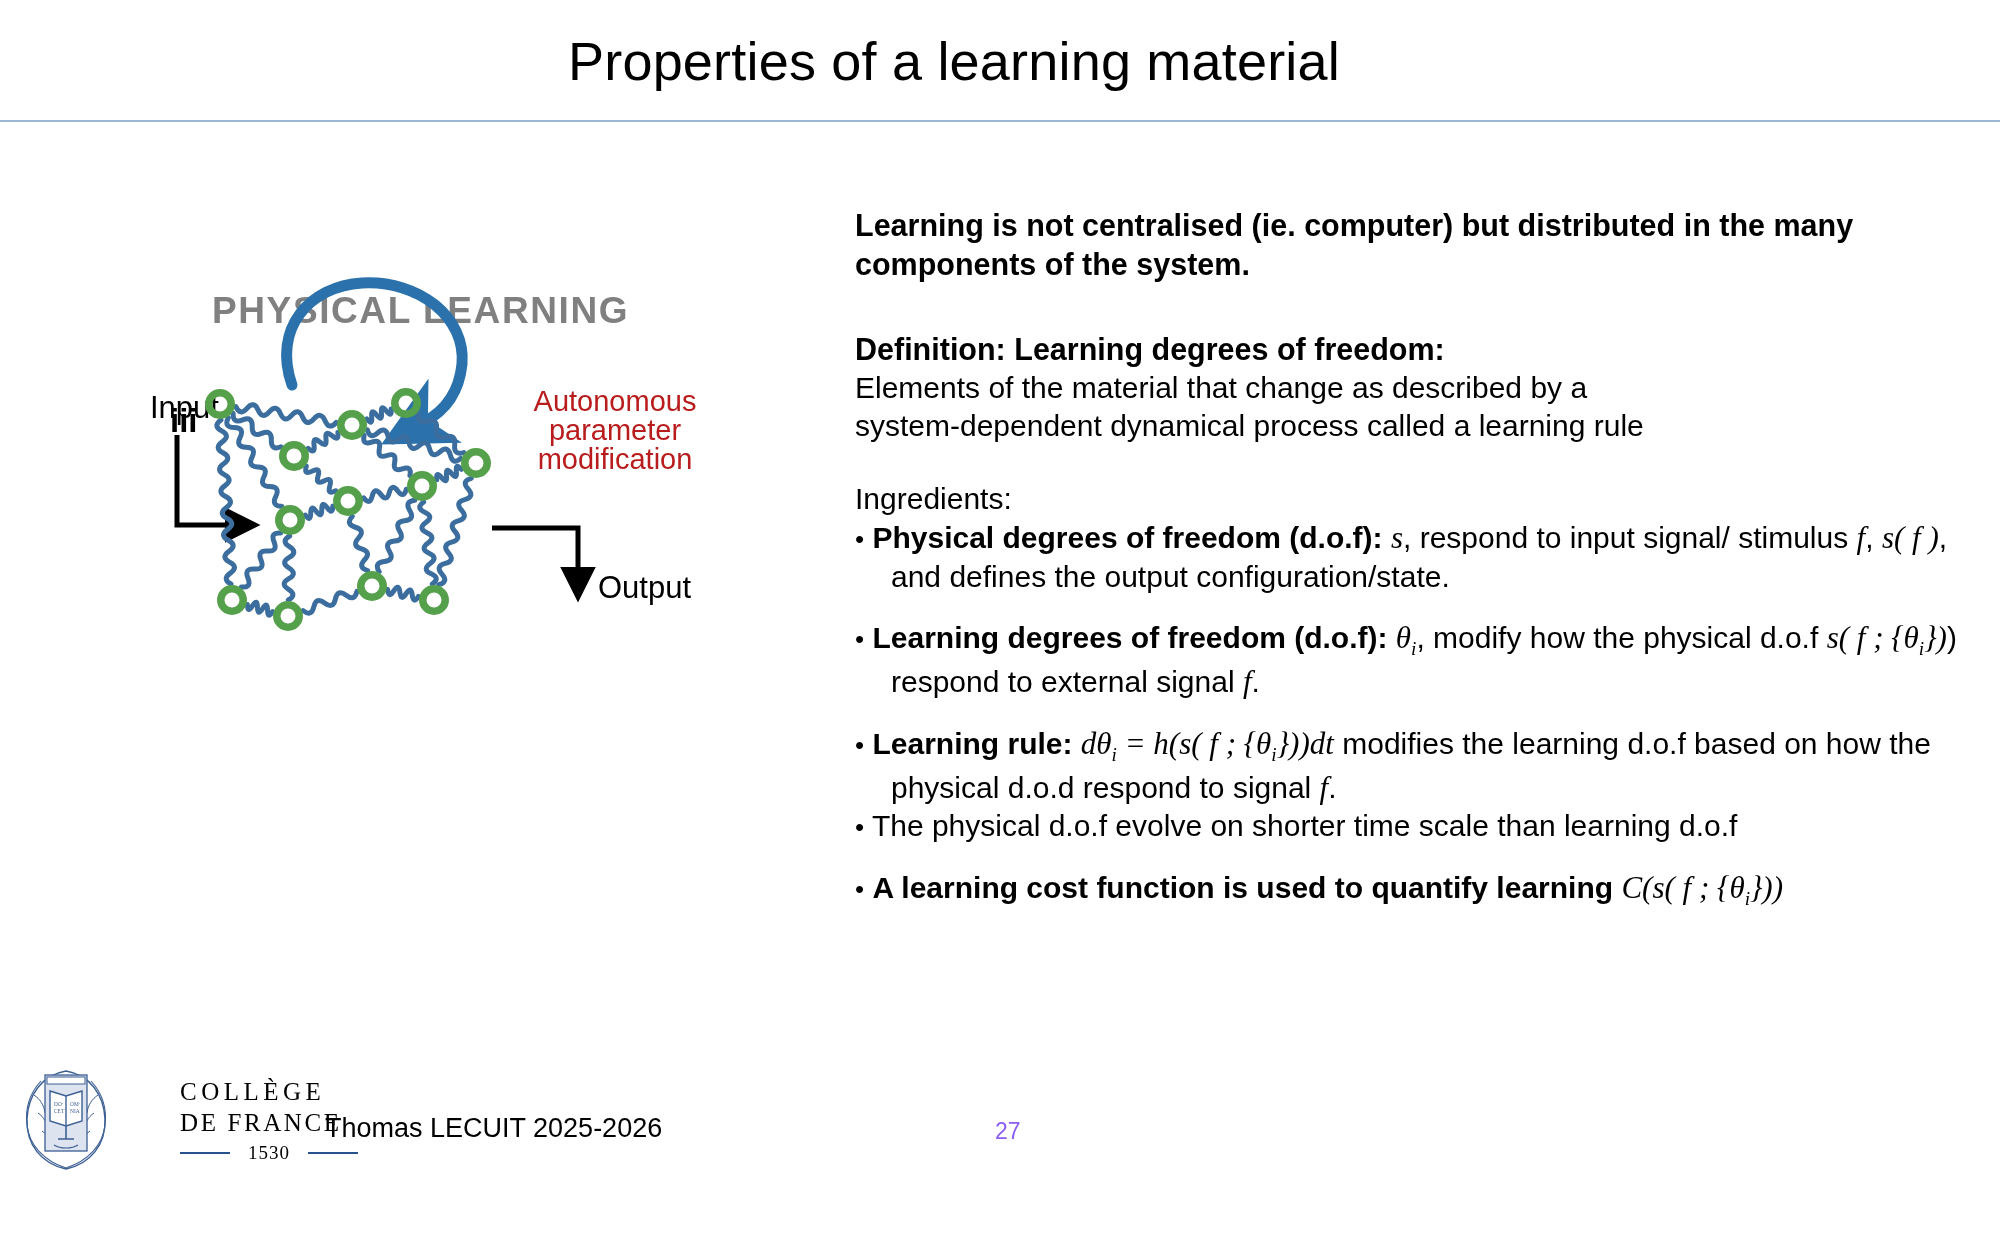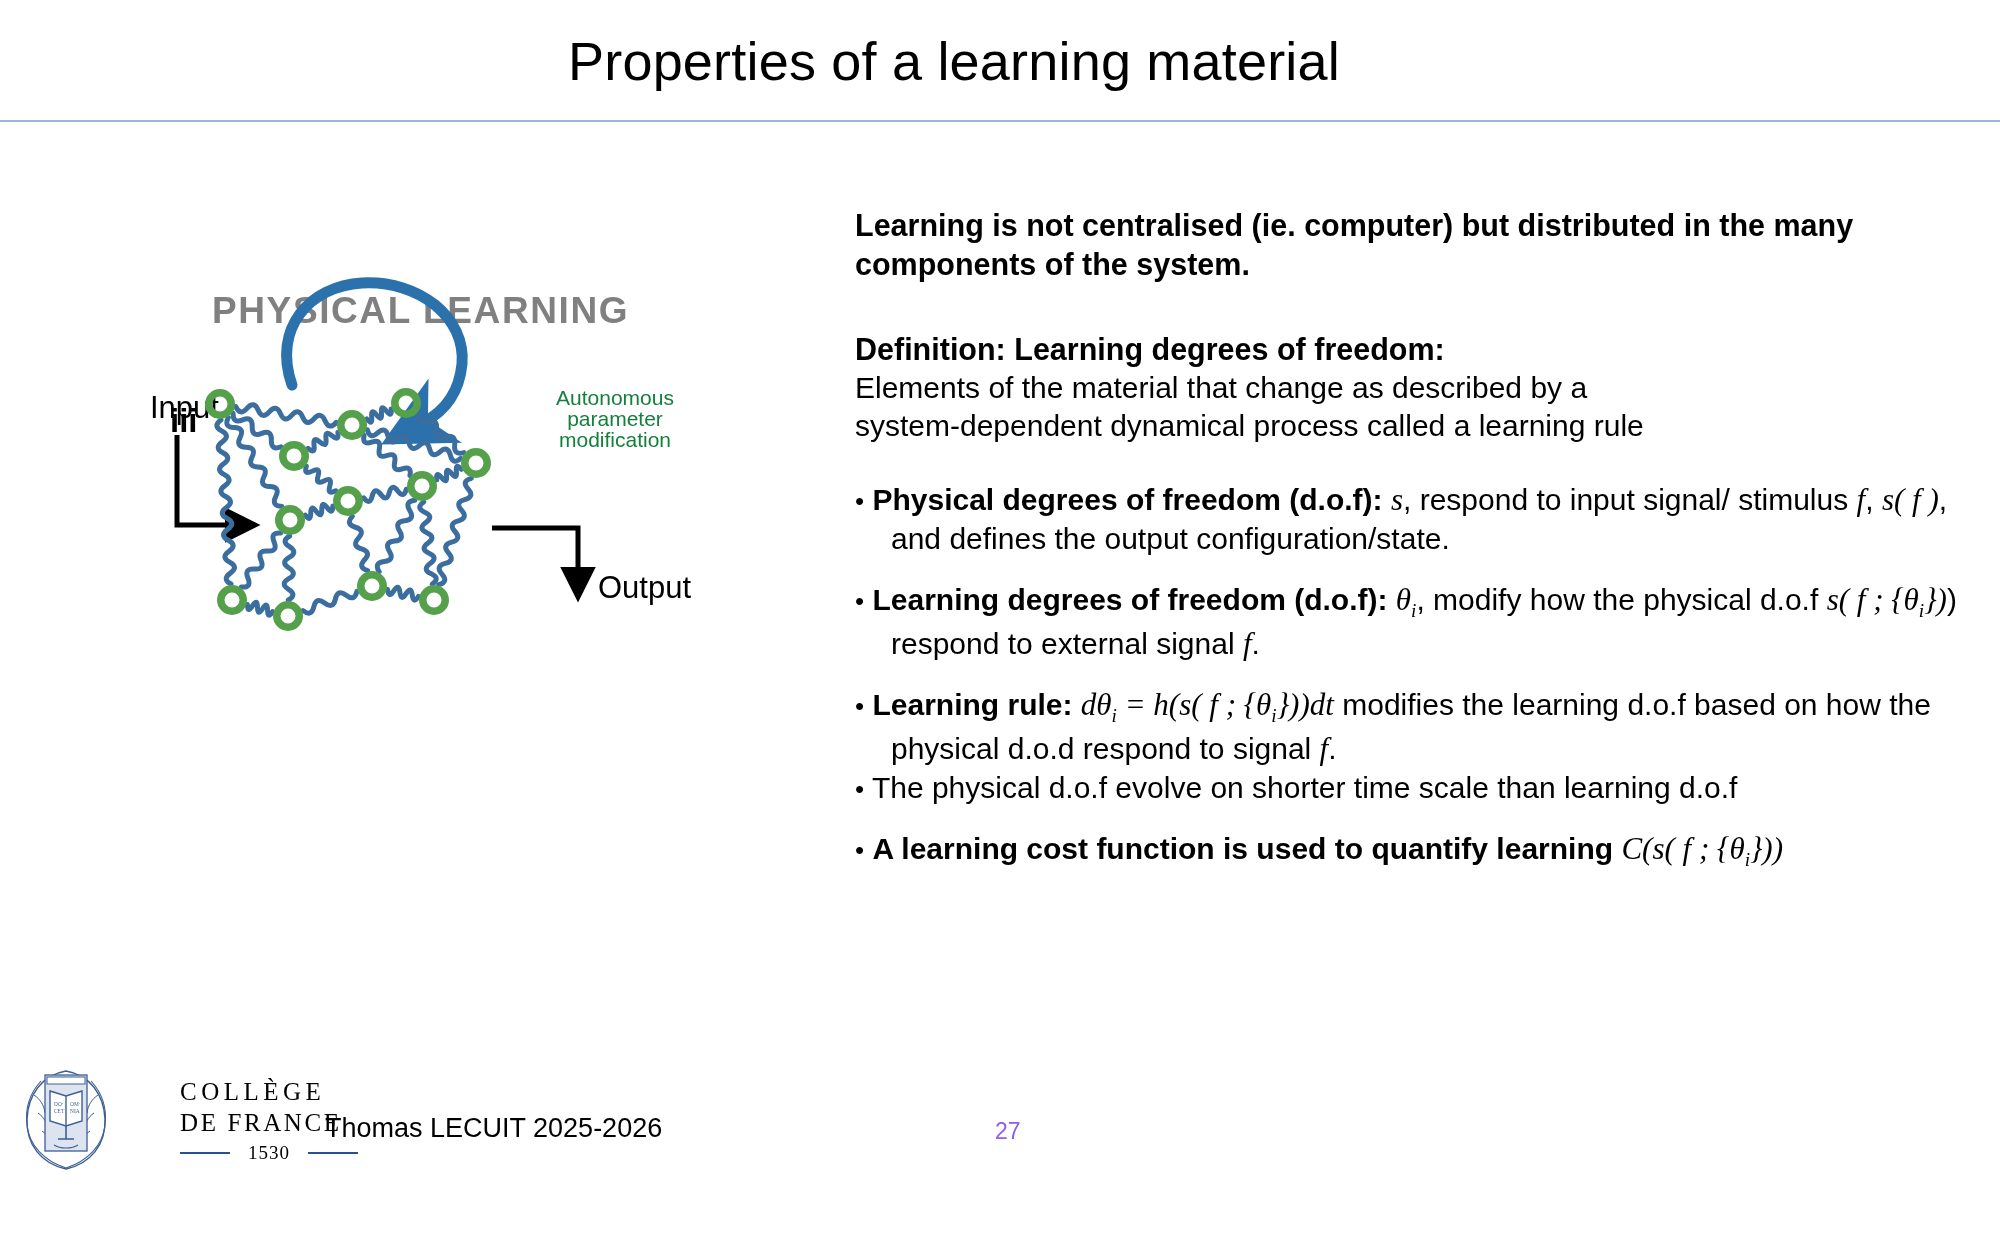--- a/index.html
+++ b/index.html
@@ -60,23 +60,23 @@
     top: 252px;
     font-size: 33px;
     font-weight: 700;
     color: #000;
   }
   #autonomous-label {
     position: absolute;
     left: 500px;
     top: 237px;
     width: 230px;
-    font-size: 21px;
+    font-size: 29px;
     line-height: 1.0;
-    color: #15803d;
+    color: #b91c1c;
     text-align: center;
   }
   #autonomous-label div { display: block; }
 
   #input-label {
     position: absolute;
     left: 150px;
     top: 240px;
     font-size: 31px;
     color: #000;
@@ -287,20 +287,21 @@
   <div class="block para-bold">Learning is not centralised (ie. computer) but distributed in the many components of the system.</div>
 
   <div class="spacer-lg"></div>
 
   <div class="block para-bold">Definition: Learning degrees of freedom:</div>
   <div class="block para-reg">Elements of the material that change as described by a</div>
   <div class="block para-reg">system-dependent dynamical process called a learning rule</div>
 
   <div class="spacer-md"></div>
 
+  <div class="block para-reg">Ingredients:</div>
 
   <div class="bullet-item para-reg">
     <span class="bul">•</span>
     <span class="b">Physical degrees of freedom (d.o.f):</span>
     <span class="mi">s</span><span>, respond to input signal/ stimulus</span>
     <span class="mi">f</span><span>,</span>
     <span class="mi">s( f )</span><span>, and defines the output configuration/state.</span>
   </div>
 
   <div class="spacer-sm"></div>

